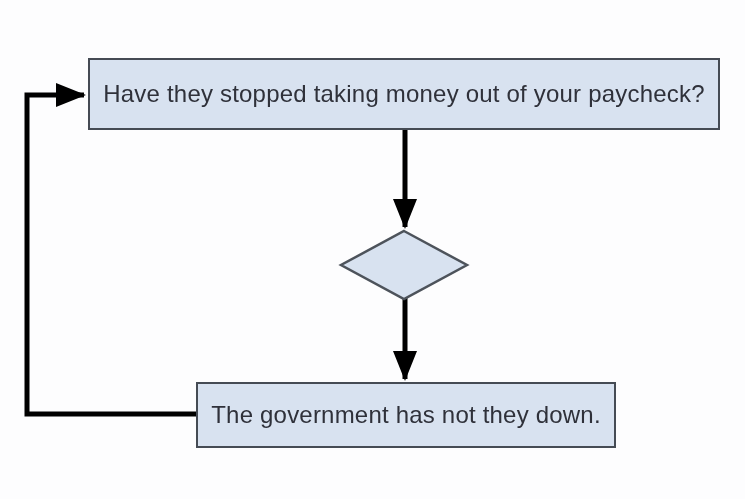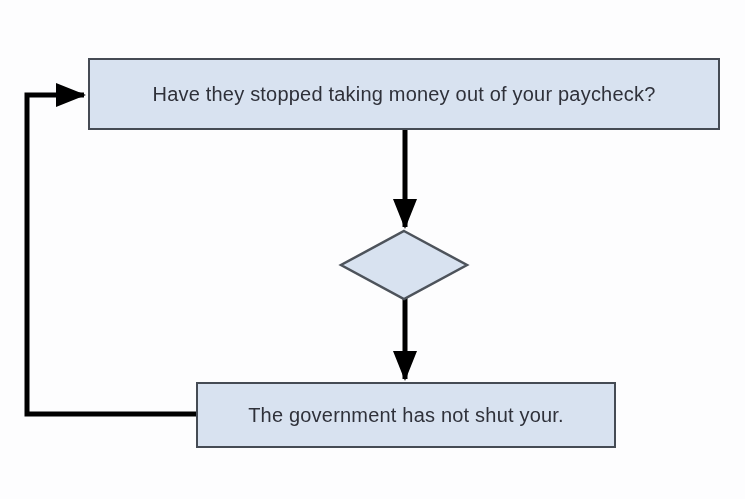--- a/index.html
+++ b/index.html
@@ -26,21 +26,21 @@
     position: absolute;
     box-sizing: border-box;
     background: #d8e2f0;
     border: 2.5px solid #454b54;
     display: flex;
     align-items: center;
     justify-content: center;
     text-align: center;
   }
   .node-text {
-    font-size: 20px;
+    font-size: 24px;
     color: #2f313a;
     letter-spacing: 0.2px;
     line-height: 1.2;
   }
   .question {
     left: 88px;
     top: 58px;
     width: 632px;
     height: 72px;
   }
@@ -80,16 +80,16 @@
 
     <polygon points="404,231 467,265 404,299 341,265" fill="#d8e2f0" stroke="#4d535b" stroke-width="2.5" stroke-linejoin="miter"></polygon>
   </svg>
 
   <div class="node question">
     <span class="node-text">Have they stopped taking money out of your paycheck?</span>
   </div>
 
 
   <div class="node result">
-    <span class="node-text">The government has not shut your.</span>
+    <span class="node-text">The government has not they down.</span>
   </div>
 
 </div>
 
 </body></html>

